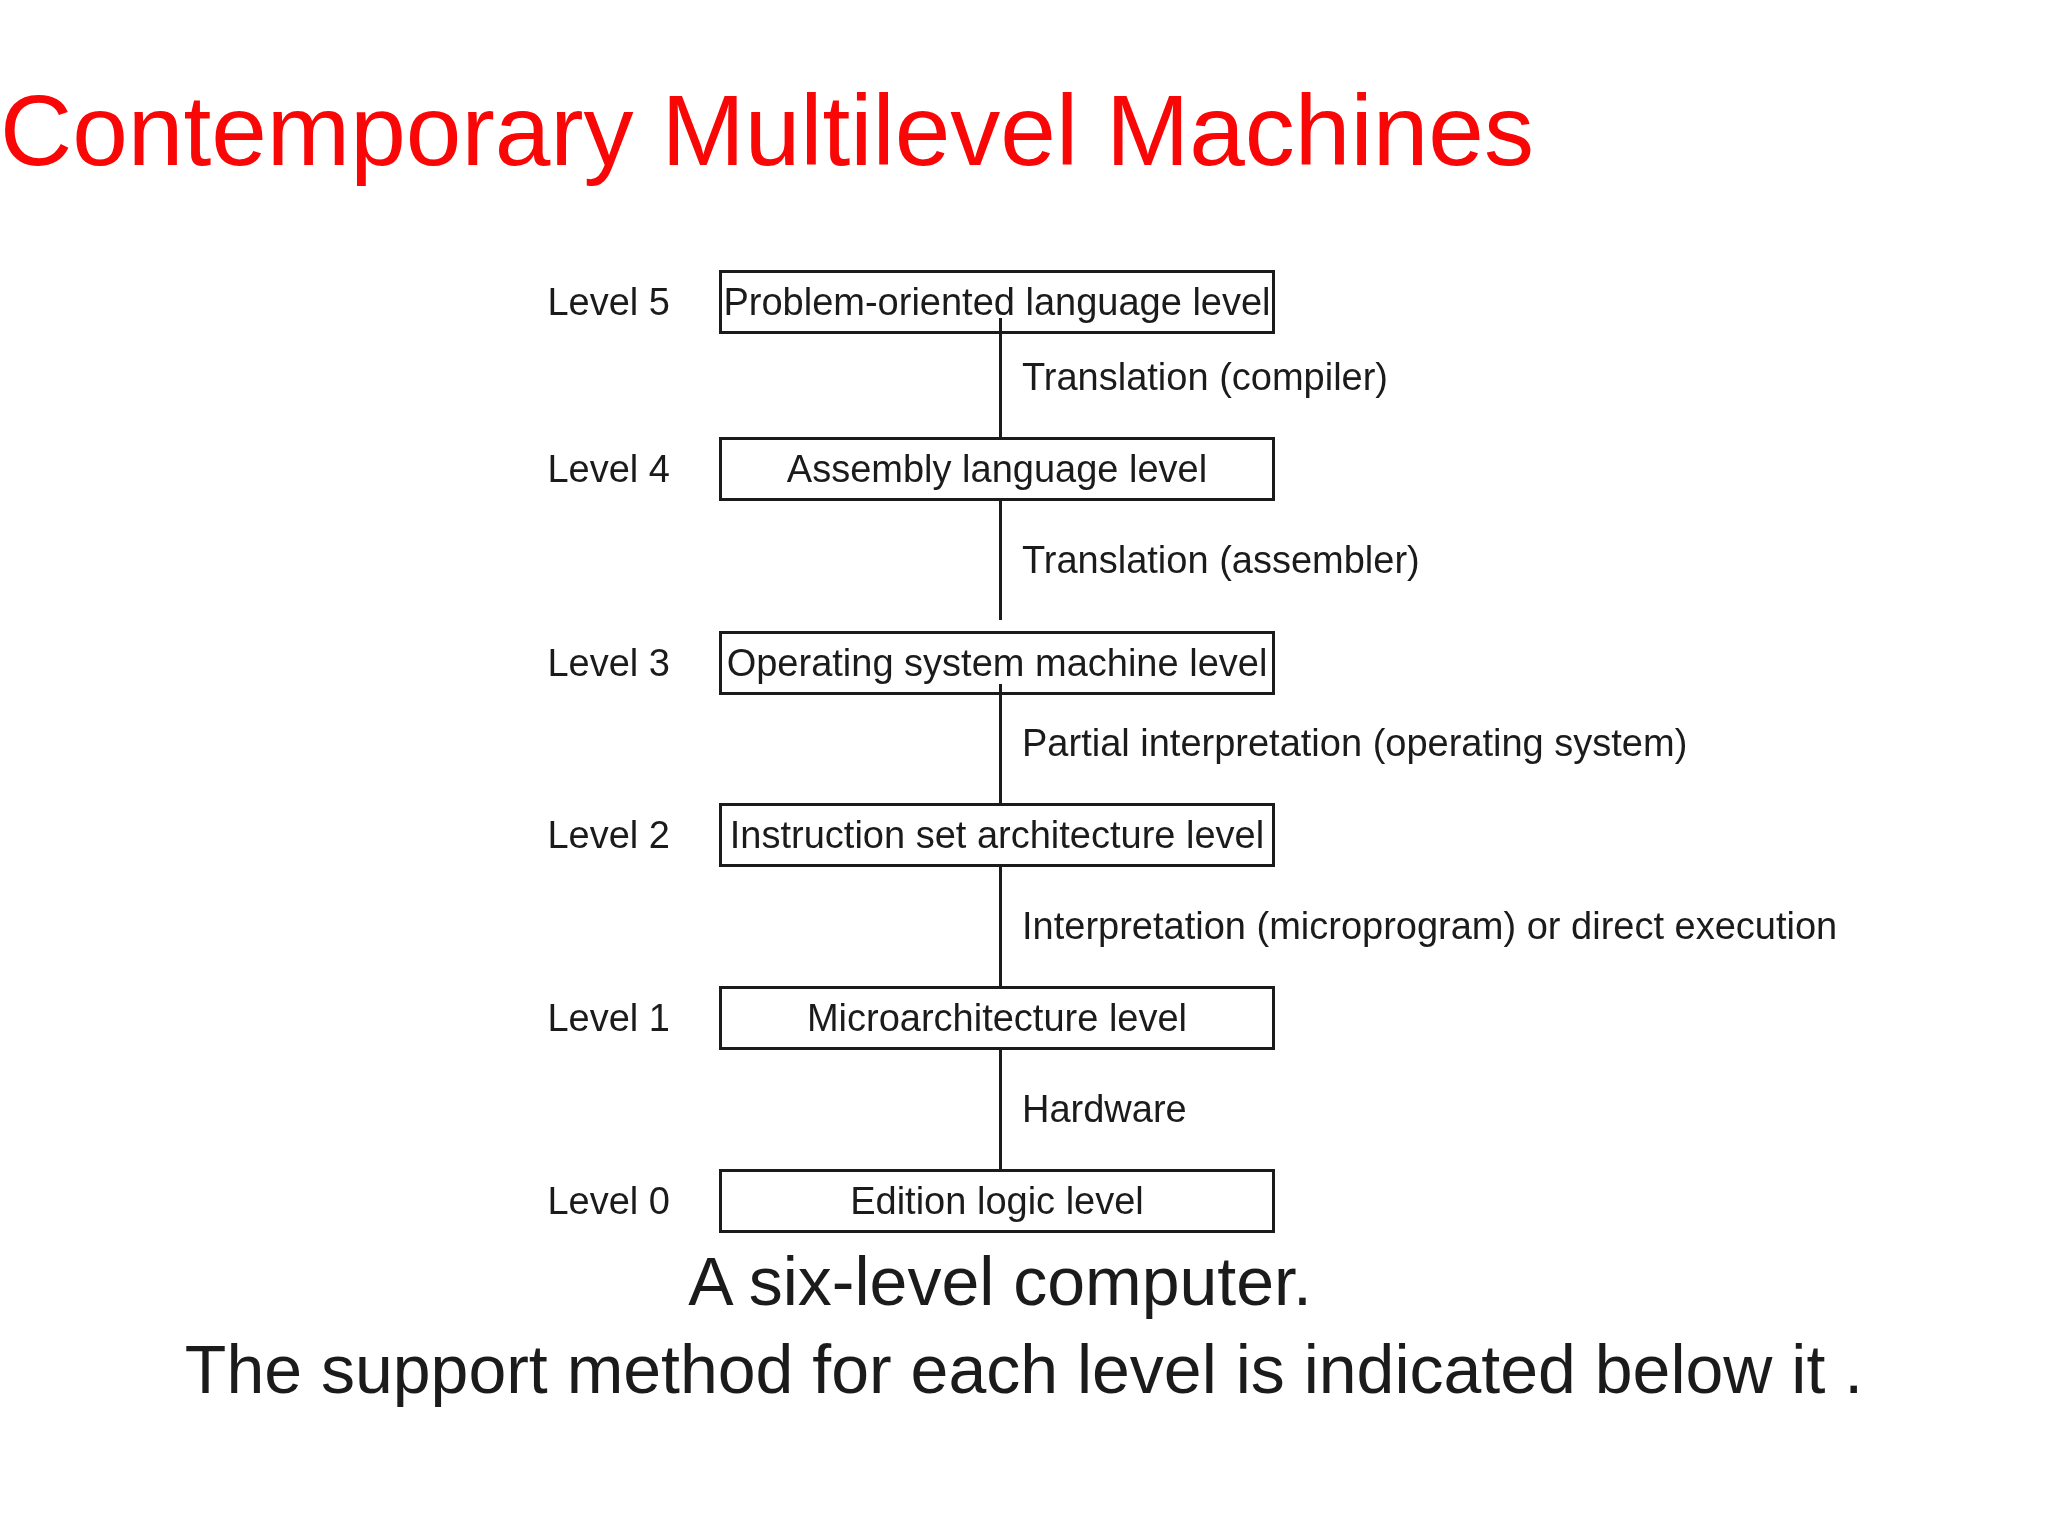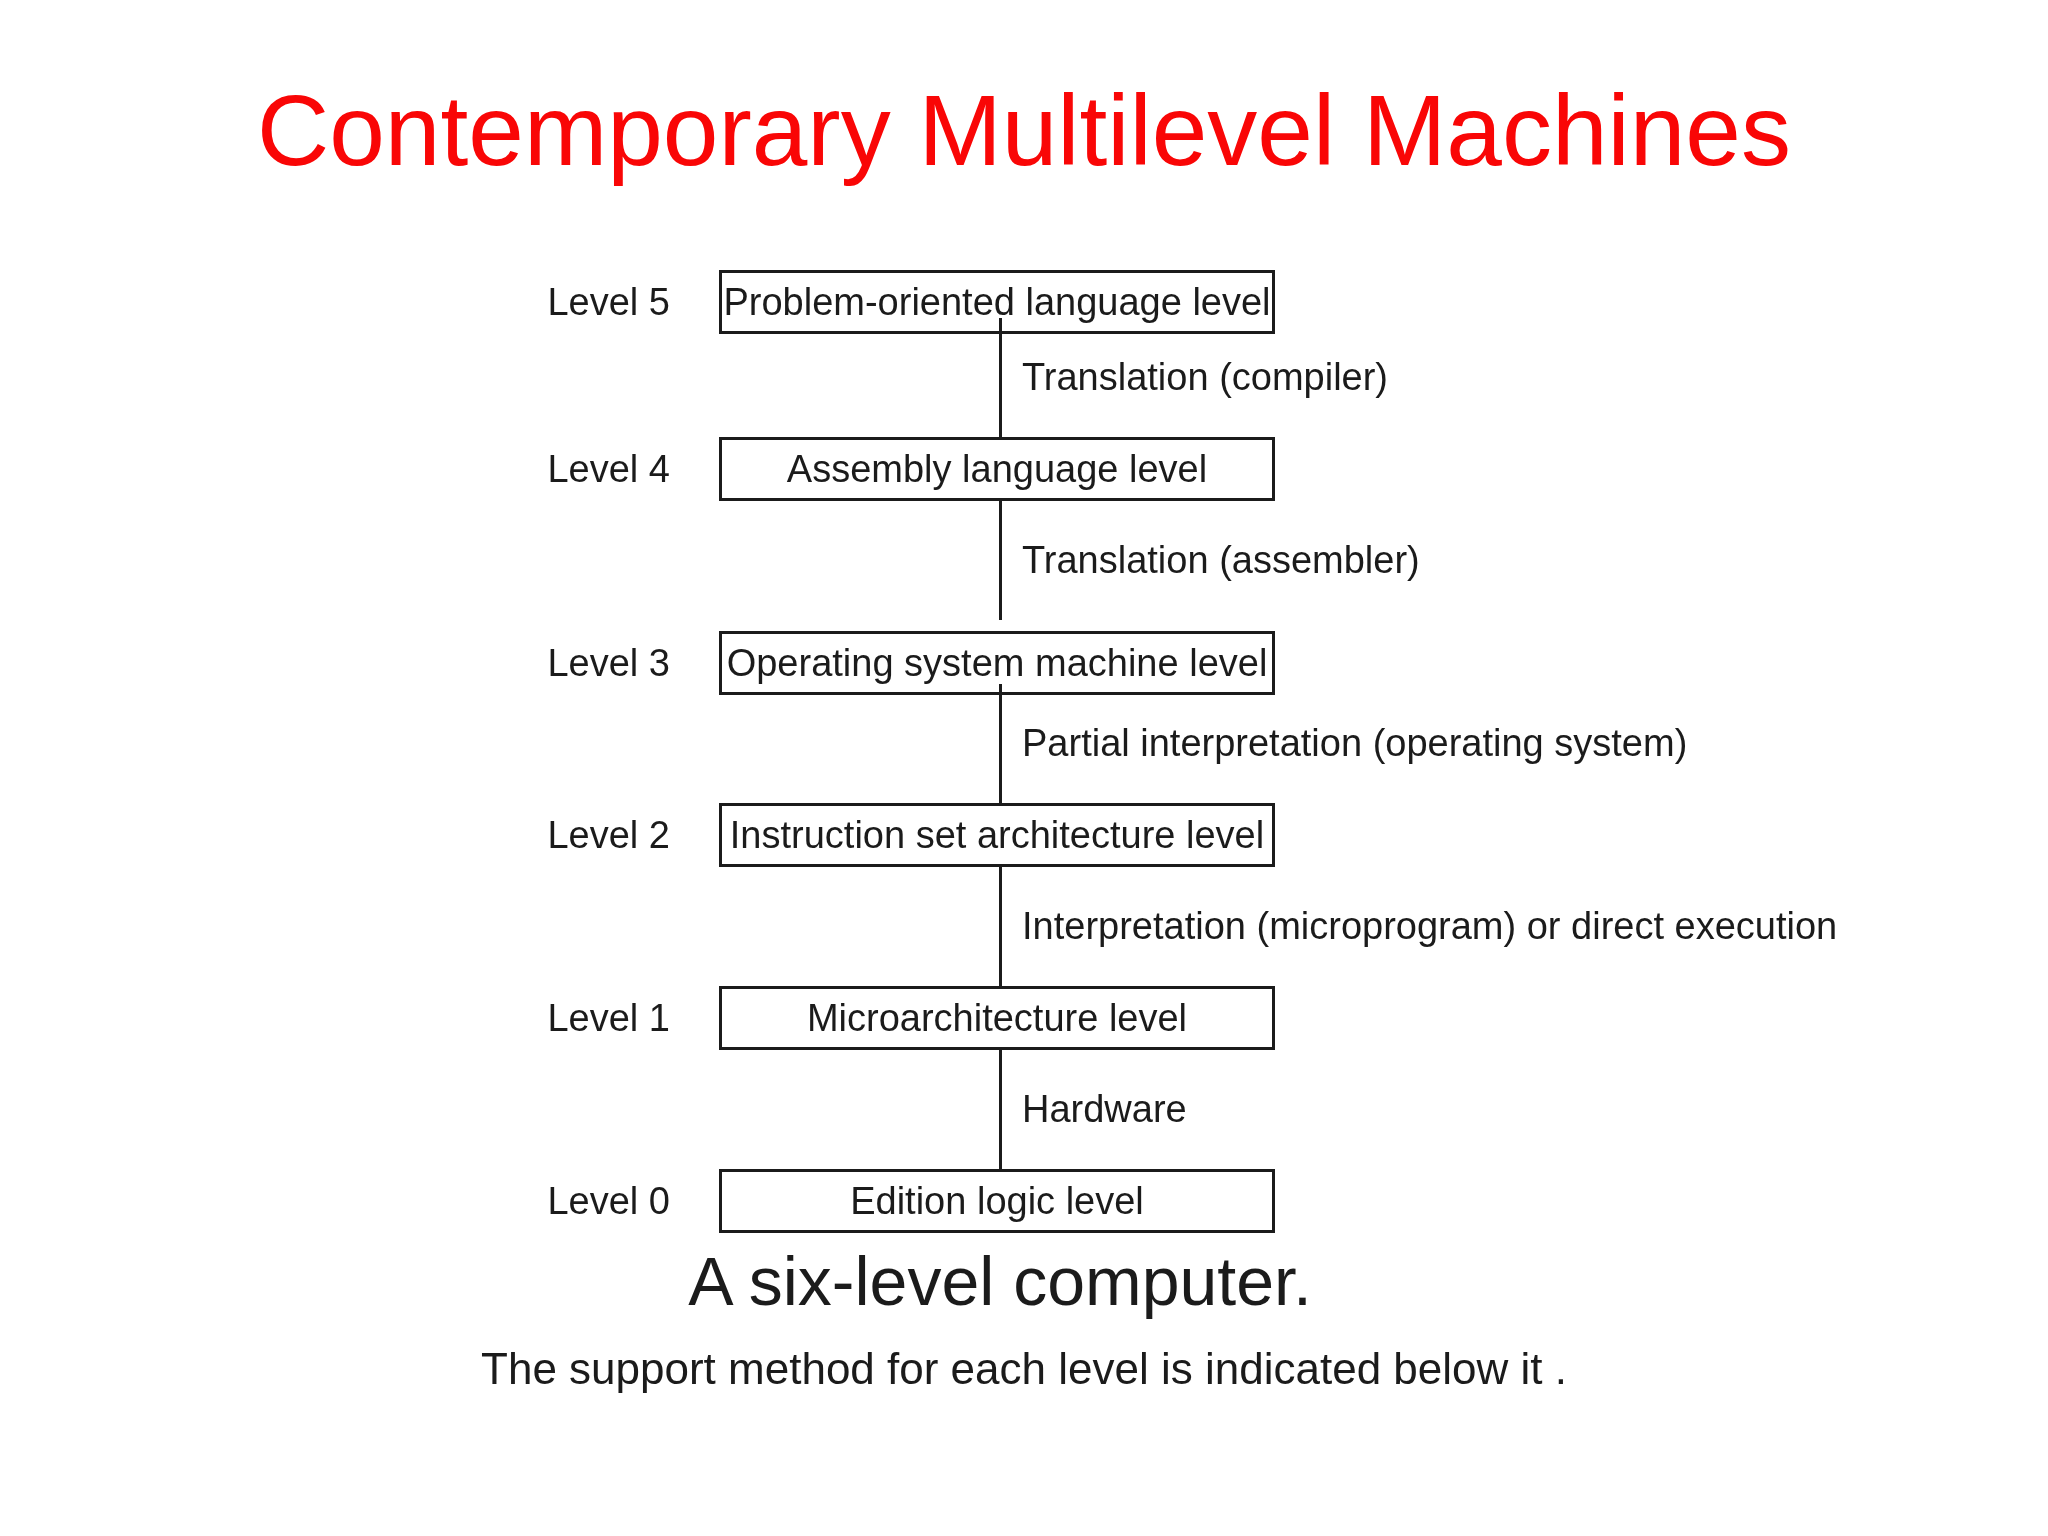--- a/index.html
+++ b/index.html
@@ -10,21 +10,20 @@
     background: var(--color-background, #ffffff);
     font-family: "Liberation Sans", sans-serif;
     color: var(--color-text, #1b1b1b);
     overflow: hidden;
   }
   .title {
     position: absolute;
     top: 80px; left: 0;
     width: 2048px;
     margin: 0;
-    text-align: center;
     font-size: 100px;
     line-height: 100px;
     font-weight: 400;
     color: var(--color-title, #f90606);
     white-space: nowrap;
   }
   
   .lvl-label {
     position: absolute;
     left: 430px; width: 240px; height: 64px;
@@ -69,21 +68,21 @@
     top: 1245px; left: 0; width: 2000px;
     text-align: center;
     font-size: 68px;
     line-height: 72px;
     white-space: nowrap;
   }
   .caption-2 {
     position: absolute;
     top: 1333px; left: 0; width: 2048px;
     text-align: center;
-    font-size: 44px;
+    font-size: 68px;
     line-height: 72px;
     white-space: nowrap;
   }
   .footer {
     position: absolute;
     top: 1486px; left: 0; width: 2048px;
     text-align: center;
     font-family: "Liberation Serif", serif;
     font-size: 28px;
     line-height: 30px;

